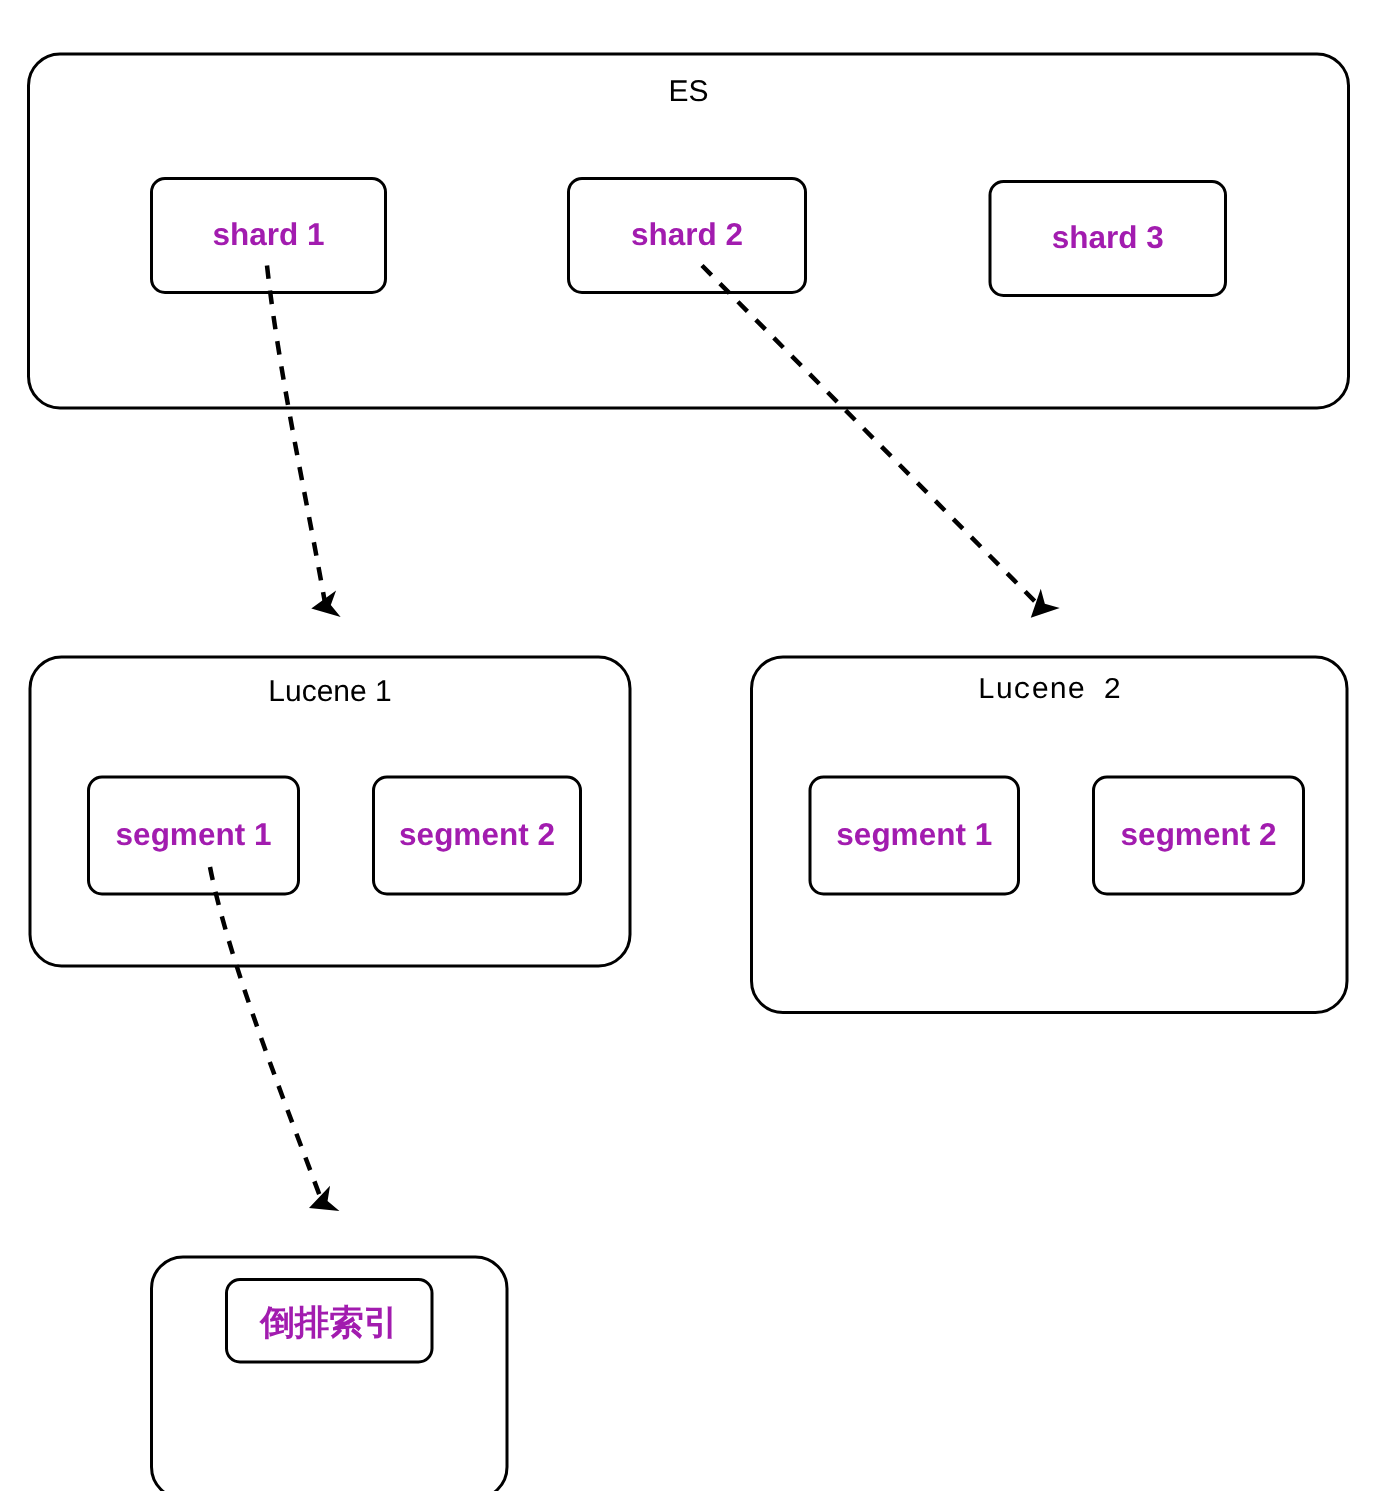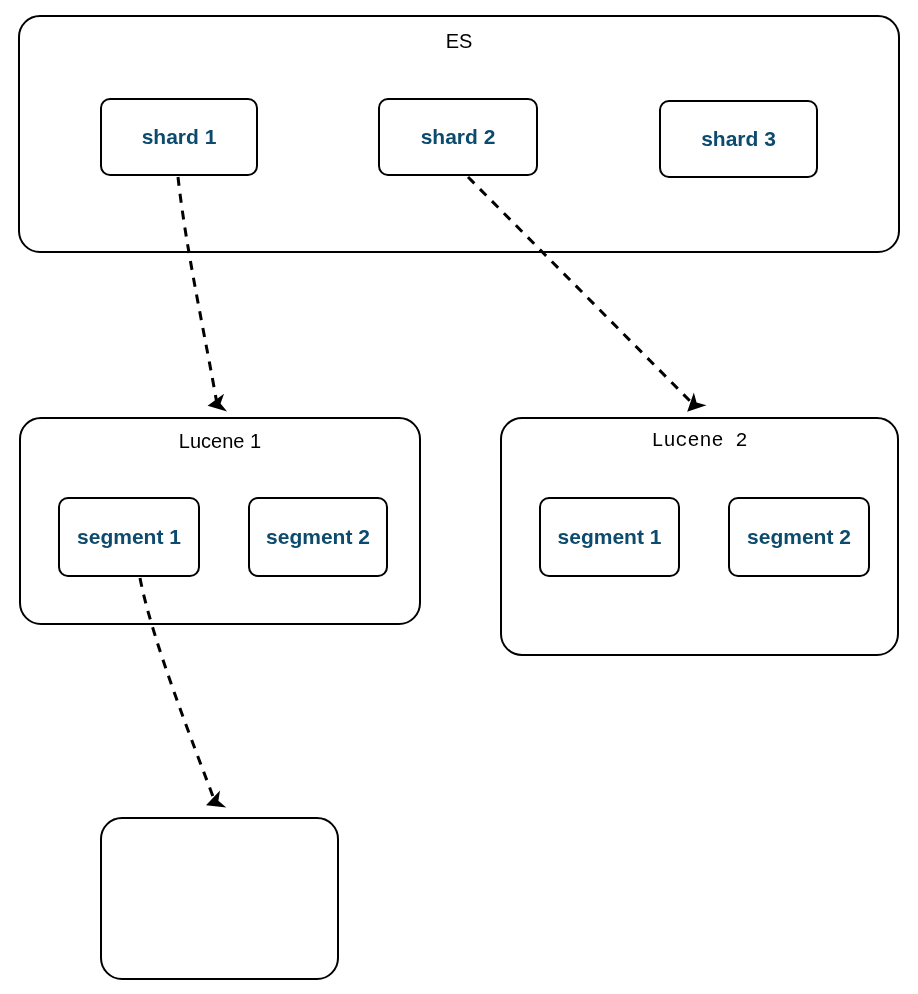--- a/index.html
+++ b/index.html
@@ -18,20 +18,21 @@
     background: #ffffff;
     overflow: hidden;
   }
   
   .box {
     position: absolute;
     box-sizing: border-box;
     background: #ffffff;
     border: 2px solid #000000;
     border-radius: 14px;
+    margin-top: 20px;
   }
   .group-box {
     border-radius: 22px;
     border-width: 2.5px;
   }
   .leaf-box {
     border-radius: 10px;
     border-width: 2px;
   }
   
@@ -48,21 +49,21 @@
   }
   .leaf-label {
     position: absolute;
     left: 0;
     right: 0;
     top: 50%;
     transform: translateY(-50%);
     text-align: center;
     font-size: 21px;
     font-weight: 700;
-    color: #0c4a6e;
+    color: #a21caf;
     line-height: 24px;
     white-space: nowrap;
   }
   .leaf-label.cjk {
     font-size: 23px;
   }
   
   #connectors {
     position: absolute;
     left: 0;
@@ -113,20 +114,23 @@
     <div class="leaf-label">segment 1</div>
   </div>
 
   <div class="box leaf-box" style="left:728px; top:497px; width:142px; height:80px;">
     <div class="leaf-label">segment 2</div>
   </div>
 
   <div class="box group-box" style="left:100px; top:817px; width:239px; height:163px;">
   </div>
 
+  <div class="box leaf-box" style="left:150px; top:832px; width:139px; height:57px;">
+    <div class="leaf-label cjk">倒排索引</div>
+  </div>
 
 
   <svg id="connectors" viewBox="0 0 918 994" width="918" height="994" xmlns="http://www.w3.org/2000/svg">
     <defs>
       <marker id="arrowhead" markerWidth="7" markerHeight="7" refX="3.2" refY="3.2" orient="auto" markerUnits="strokeWidth">
         <path d="M 0.2 0.3 L 3.2 6.4 L 6.2 0.3 L 3.2 2.0 Z" fill="#000000"></path>
       </marker>
     </defs>
 
     <path d="M 178 177 C 186 250 206 340 217 404" fill="none" stroke="#000000" stroke-width="3" stroke-dasharray="9 8" marker-end="url(#arrowhead)"></path>

